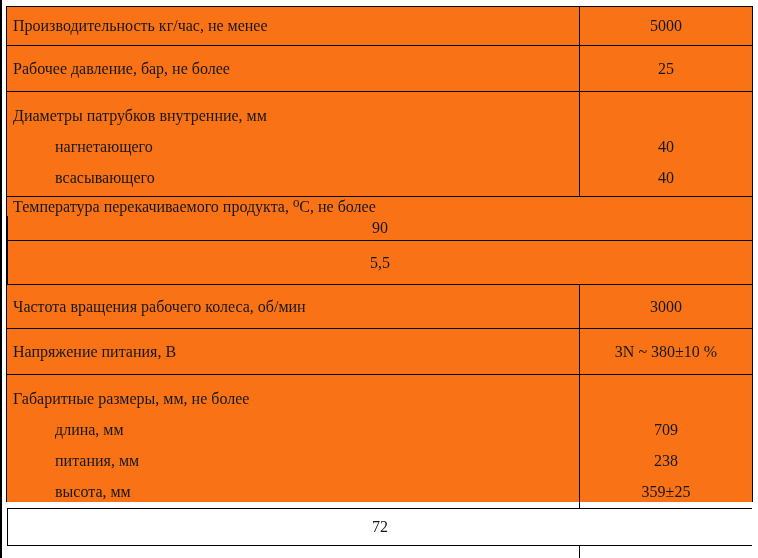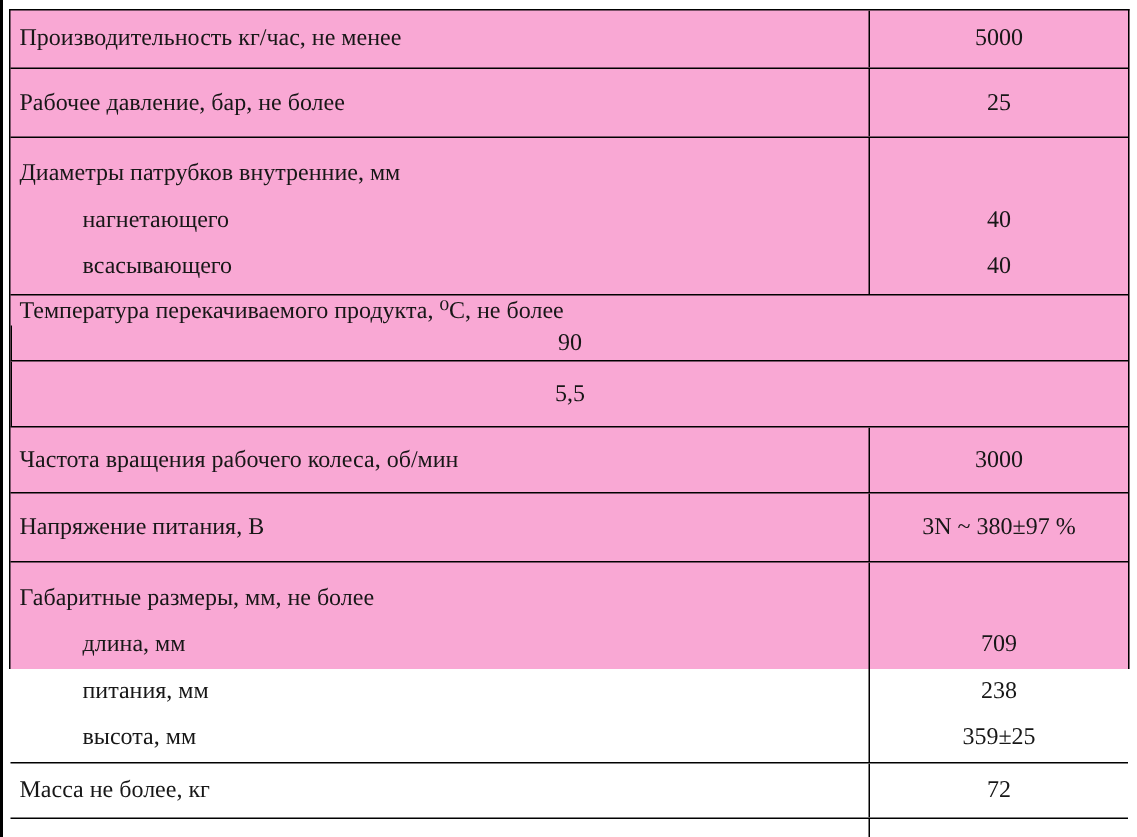--- a/index.html
+++ b/index.html
@@ -13,24 +13,24 @@
     color: #171717;
   }
   
   .page-edge {
     position: absolute; left: 0; top: 0;
     width: 1.5px; height: 558px;
     background: #000;
   }
   .spec-table {
     position: absolute; left: 6px; top: 6px;
-    width: 747px; height: 440px;
+    width: 747px; height: 496px;
     border: 1.6px solid #000;
     border-bottom: none;
-    background: #f9a8d4;
+    background: #f97316;
   }
   .row {
     display: flex;
     border-bottom: 1.6px solid #000;
     overflow: hidden;
   }
   
   .row:nth-child(1)  { height: 39px; }
   .row:nth-child(2)  { height: 46px; }
   .row:nth-child(3)  { height: 105px; justify-content: space-between; }
@@ -127,43 +127,40 @@
     <div class="value-cell">
       <div class="line main-value">3000</div>
     </div>
   </div>
 
   <div class="row single">
     <div class="label-cell">
       <div class="line main-label">Напряжение питания, В</div>
     </div>
     <div class="value-cell">
-      <div class="line main-value">3N ~ 380±97 %</div>
+      <div class="line main-value">3N ~ 380±10 %</div>
     </div>
   </div>
 
   <div class="row group">
     <div class="label-cell">
       <div class="line main-label">Габаритные размеры, мм, не более</div>
     <div class="line sub-label">длина, мм</div>
         <div class="line sub-label">питания, мм</div>
         <div class="line sub-label">высота, мм</div>
       </div>
     <div class="value-cell">
       <div class="line main-value"></div>
     <div class="line sub-value">709</div>
         <div class="line sub-value">238</div>
         <div class="line sub-value">359±25</div>
       </div>
   </div>
 
   <div class="row single">
-    <div class="label-cell">
-      <div class="line main-label">Масса не более, кг</div>
-    </div>
     <div class="value-cell">
       <div class="line main-value">72</div>
     </div>
   </div>
 
   <div class="row single">
     <div class="label-cell">
       <div class="line main-label"></div>
     </div>
     <div class="value-cell">

